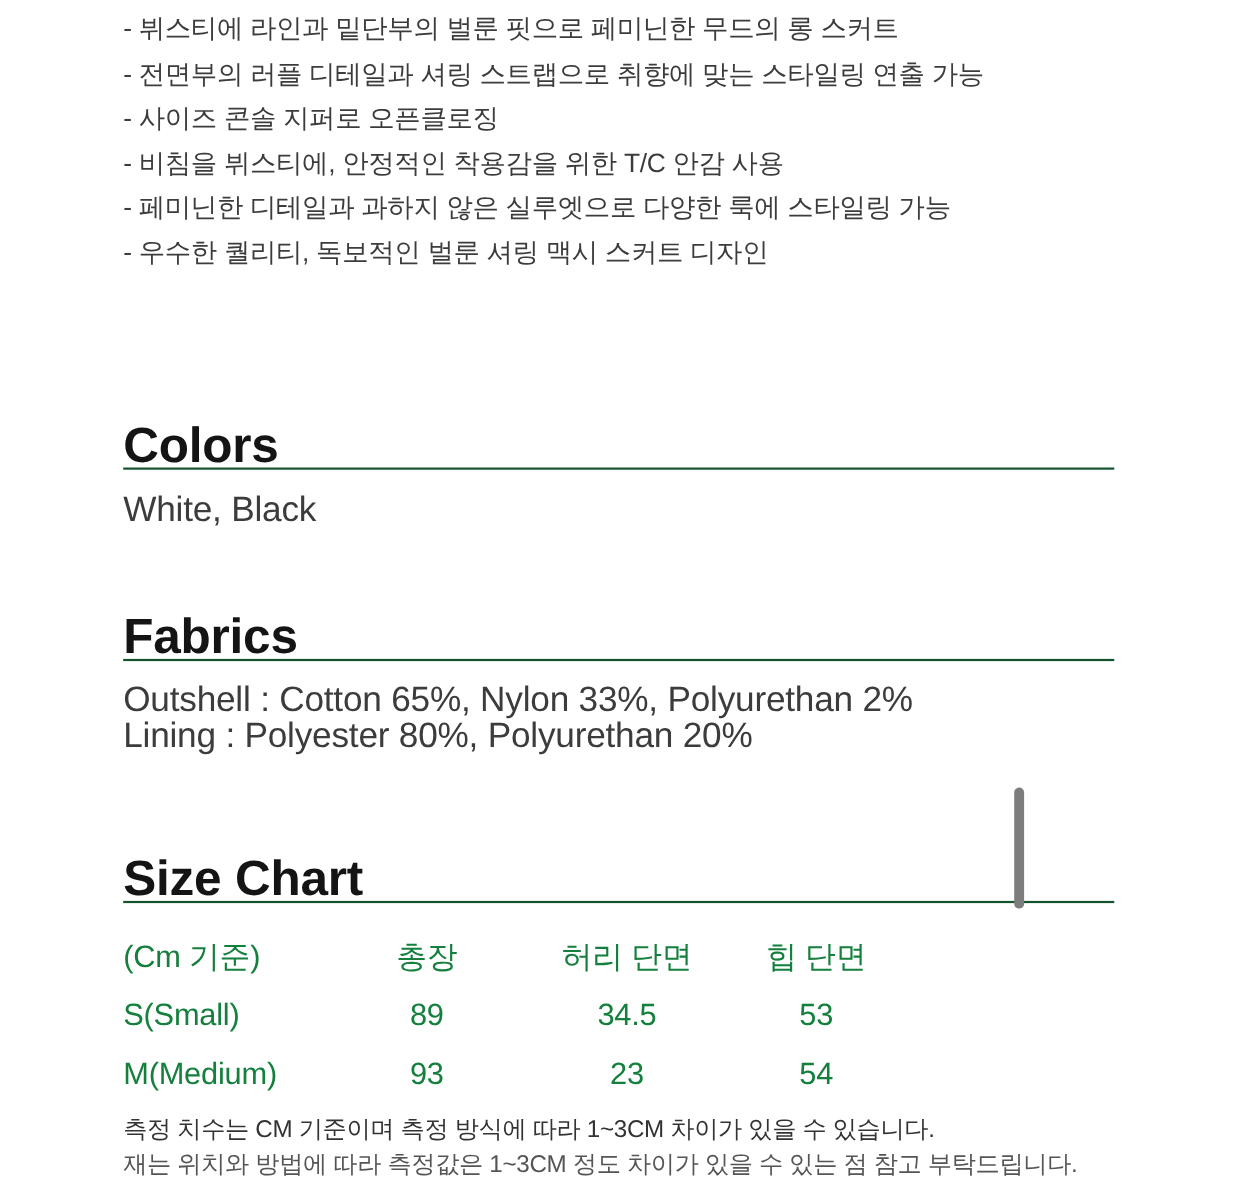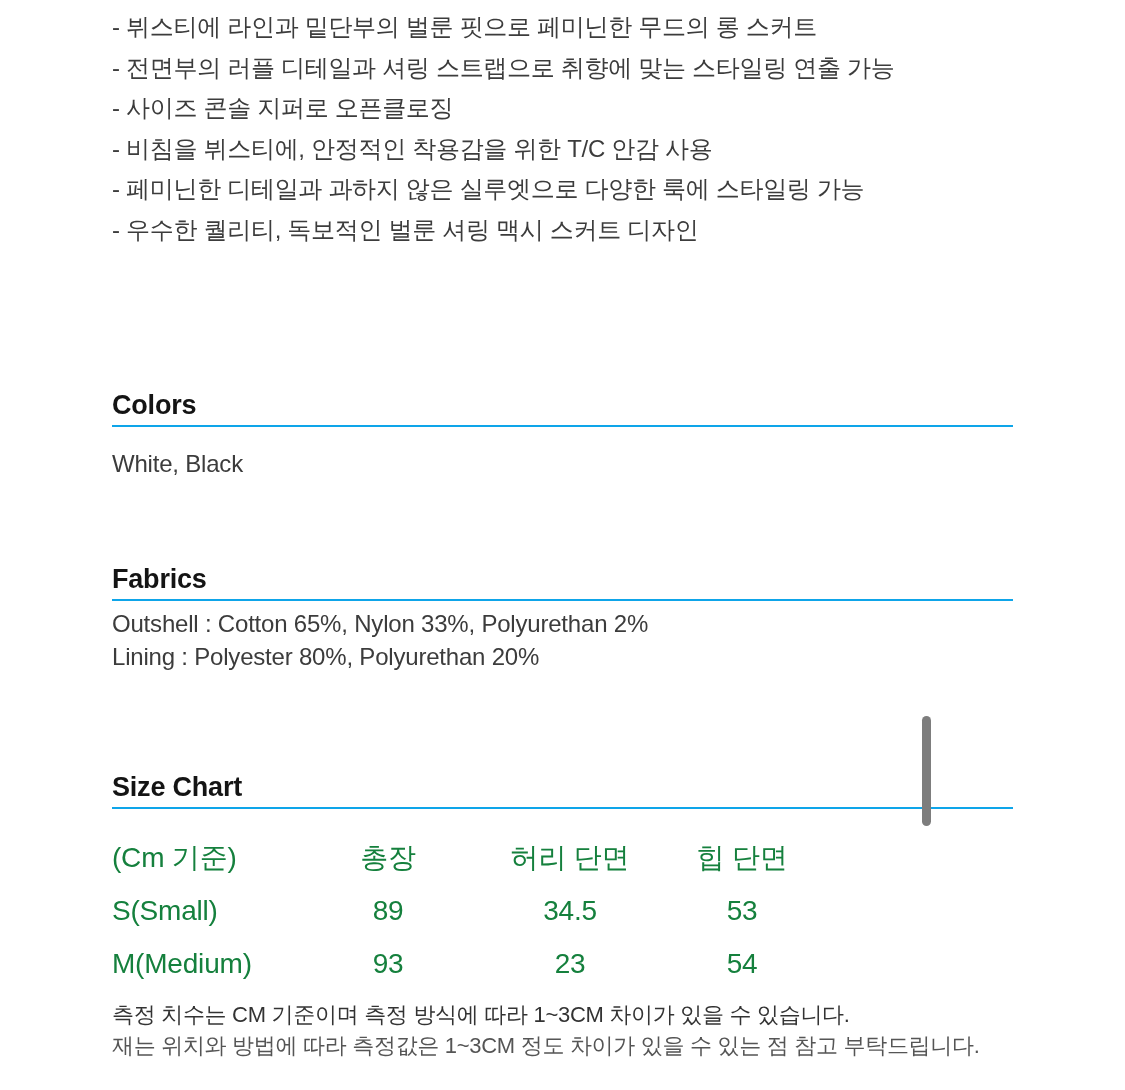--- a/index.html
+++ b/index.html
@@ -31,40 +31,40 @@
   .desc-item {
     font-size: 24px;
     line-height: 40.5px;
     color: #3c3c3c;
     letter-spacing: -0.3px;
     white-space: nowrap;
   }
 
   
   .section-heading {
-    font-size: 27px;
+    font-size: 45px;
     font-weight: 700;
     color: #141414;
     letter-spacing: -0.2px;
     line-height: 40px;
-    border-bottom: 2px solid #0ea5e9;
+    border-bottom: 2px solid #14532d;
     width: 100%;
   }
   .heading-colors   { margin-top: 135px; }
   .heading-fabrics  { margin-top: 79px;  }
   .heading-sizechart{ margin-top: 94px;  }
 
   .section-body {
-    font-size: 24px;
+    font-size: 32px;
     line-height: 33px;
     color: #3c3c3c;
     letter-spacing: -0.2px;
   }
   .colors-value  { margin-top: 20px; }
-  .fabrics-lines { margin-top: 6px; }
+  .fabrics-lines { margin-top: 18px; }
 
   
   .size-table { margin-top: 22px; width: 100%; }
   .size-row {
     display: grid;
     grid-template-columns: 182px 188px 176px 168px;
     height: 53px;
     align-items: center;
   }
   .size-cell {

